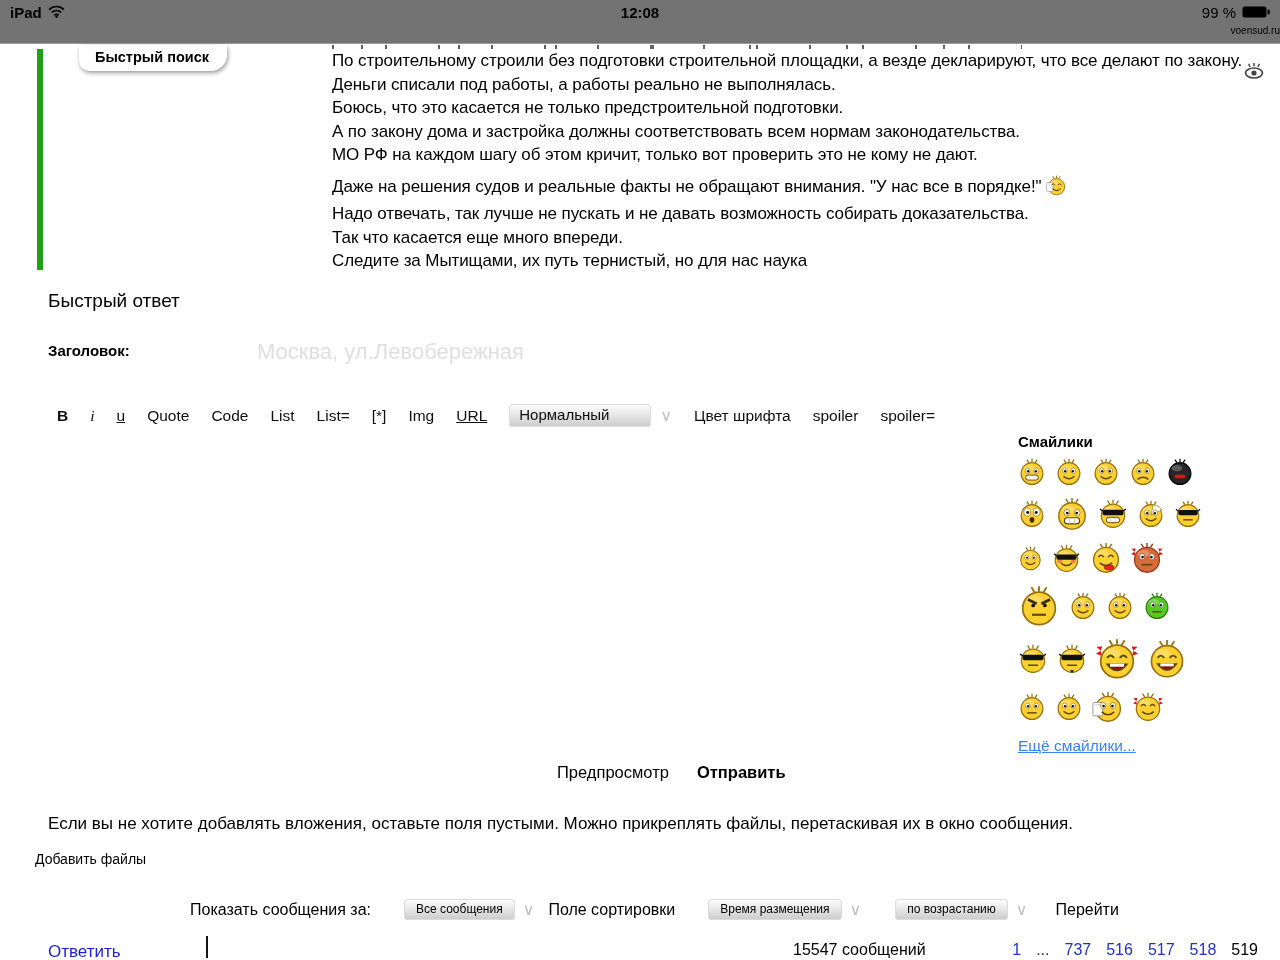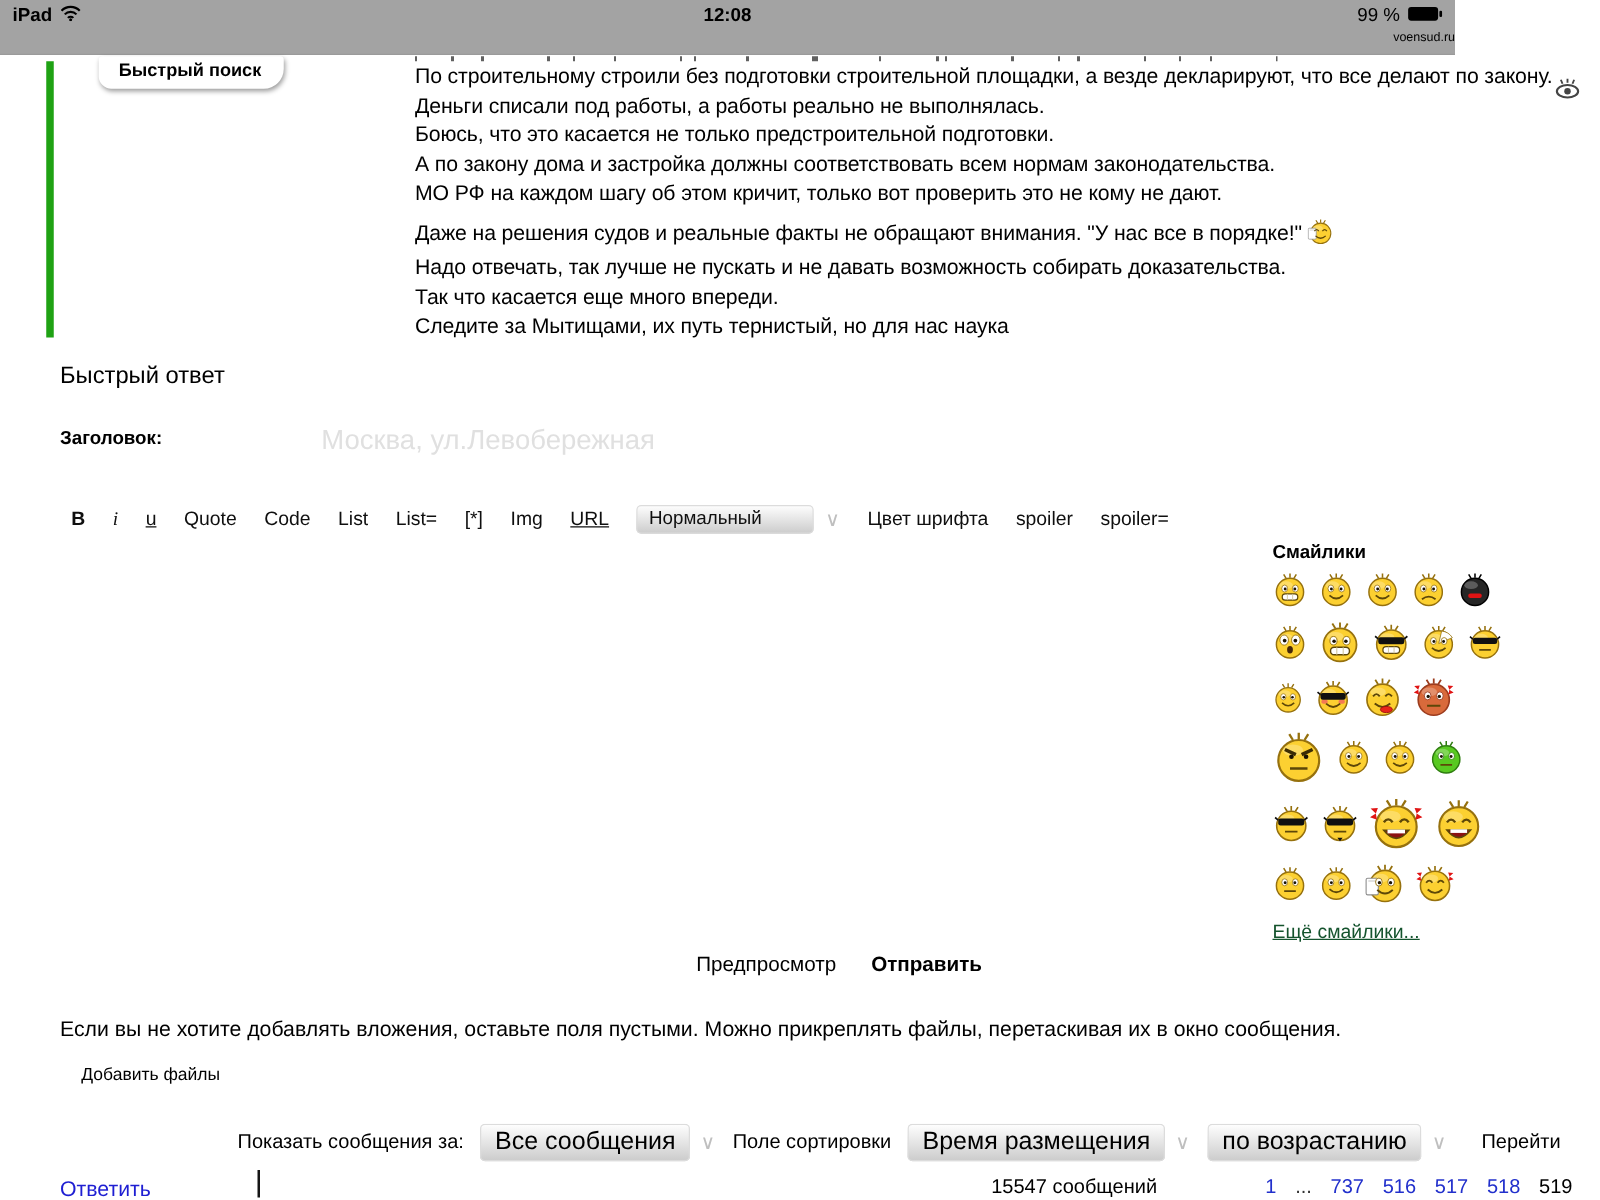--- a/index.html
+++ b/index.html
@@ -1,19 +1,19 @@
 <!DOCTYPE html>
 <html><head>
 <meta charset="utf-8">
 <style>
   html,body{margin:0;padding:0;width:1280px;height:960px;background:#fff;overflow:hidden;}
   body{font-family:"Liberation Sans",sans-serif;color:#000;position:relative;}
 
   
-  .statusbar{position:absolute;left:0;top:0;width:1164px;height:44px;background:#a3a3a3;border-bottom:1px solid #9a9a9a;box-sizing:border-box;}
+  .statusbar{position:absolute;left:0;top:0;width:1280px;height:44px;background:#737373;border-bottom:1px solid #9a9a9a;box-sizing:border-box;}
   .sb-left{position:absolute;left:10px;top:4px;font-size:15px;font-weight:700;display:flex;align-items:center;gap:6px;}
   .sb-time{position:absolute;left:0;top:4px;width:100%;text-align:center;font-size:15px;font-weight:700;}
   .sb-site{position:absolute;left:0;top:25px;width:100%;text-align:right;font-size:10px;}
   .sb-right{position:absolute;right:10px;top:4px;font-size:15px;display:flex;align-items:center;gap:6px;}
 
   
   .qs-tab{position:absolute;left:40px;top:45px;background:#fff;padding:4px 18px 6px 16px;font-size:14.5px;font-weight:700;border-radius:3px 3px 16px 10px;box-shadow:1px 2px 4px rgba(0,0,0,.4);z-index:3;margin-left:39px;}
   .green-bar{position:absolute;left:37px;top:49px;width:6px;height:221px;background:#1fa214;}
 
   
@@ -44,35 +44,35 @@
 
   
   .editor-region{position:absolute;left:48px;top:434px;width:950px;height:320px;background:transparent;}
   .text-cursor{position:absolute;left:206px;top:936px;width:2px;height:22px;background:#151515;}
 
   
   .smilies{position:absolute;left:1018px;top:433px;width:205px;}
   .smilies-title{font-size:15px;font-weight:700;margin:0 0 8px 0;}
   .srow{display:flex;align-items:center;gap:9px;margin-bottom:11px;}
   .srow span{display:inline-flex;cursor:pointer;}
-  .more-smilies{font-size:15.5px;color:#14532d;text-decoration:underline;cursor:pointer;display:inline-block;margin-top:3px;}
+  .more-smilies{font-size:15.5px;color:#3b82f6;text-decoration:underline;cursor:pointer;display:inline-block;margin-top:3px;}
 
   
   .actions{position:absolute;left:533px;top:763px;display:flex;gap:28px;font-size:16.5px;align-items:center;}
   .btn-preview{cursor:pointer;margin-left:24px;}
   .btn-submit{font-weight:700;cursor:pointer;}
 
   
   .attach-note{position:absolute;left:48px;top:814px;font-size:17px;}
-  .add-files{position:absolute;left:65px;top:851px;font-size:14px;cursor:pointer;}
+  .add-files{position:absolute;left:35px;top:851px;font-size:14px;cursor:pointer;}
 
   
   .filterbar{position:absolute;left:190px;top:899px;display:flex;align-items:center;font-size:16px;}
   .filterbar .lbl{margin-right:13px;white-space:nowrap;}
-  .filterbar .pill{font-size:20px;padding:3px 12px 4px;}
+  .filterbar .pill{font-size:12px;padding:3px 12px 4px;margin-left:20px;}
   .filterbar .chev{margin:0 14px 0 8px;}
   .go-btn{margin-left:14px;cursor:pointer;}
 
   
   .reply-link{position:absolute;left:48px;top:942px;font-size:17px;color:#1e1ed2;cursor:pointer;}
   .msg-count{position:absolute;left:793px;top:941px;font-size:16px;}
   .pagination{position:absolute;right:22px;top:941px;display:flex;gap:15px;font-size:16px;}
   .pagination .pg-link{color:#2230cc;cursor:pointer;}
   .pagination .pg-ellipsis{color:#333;}
   .pagination .pg-current{color:#000;}

